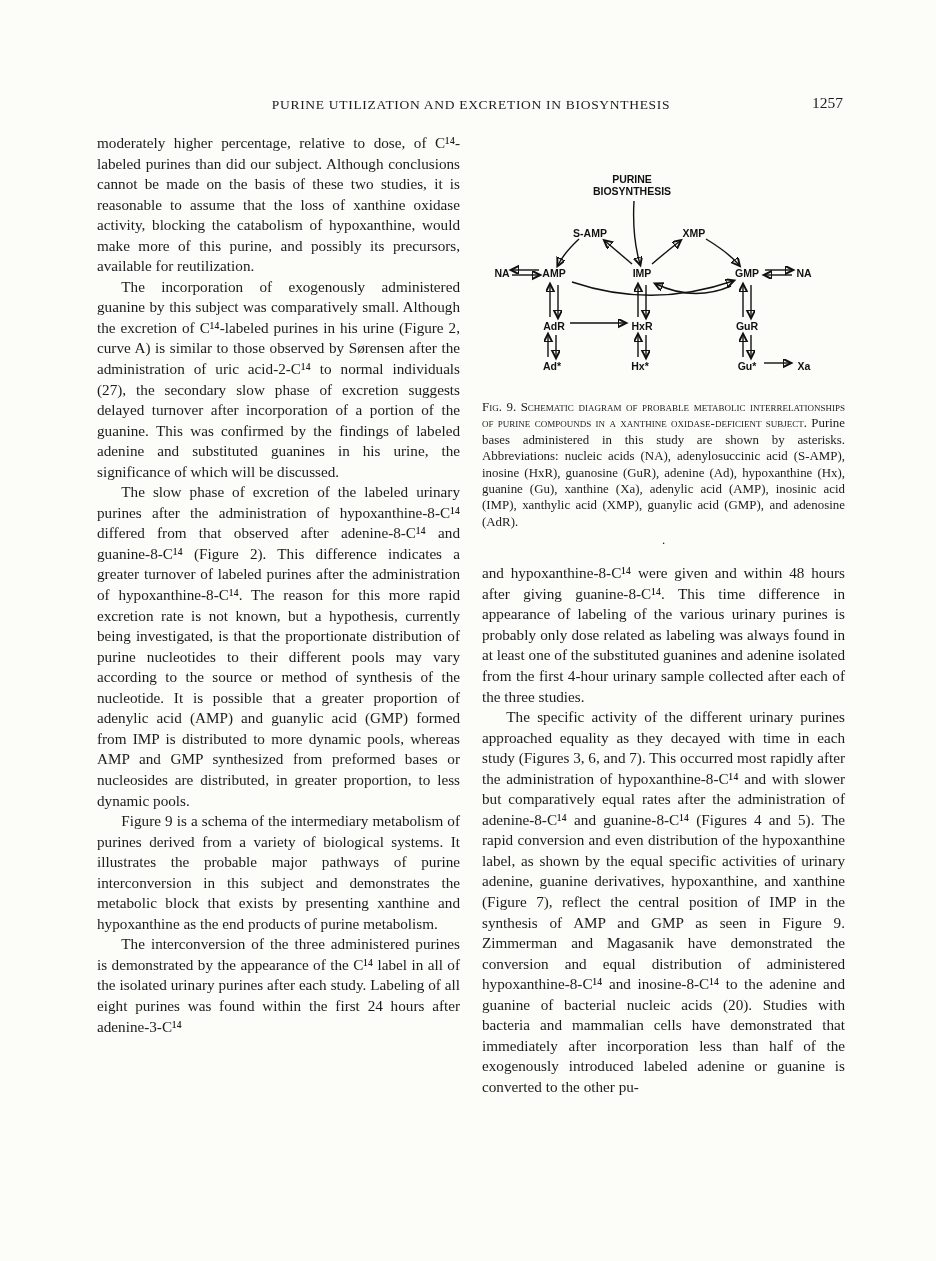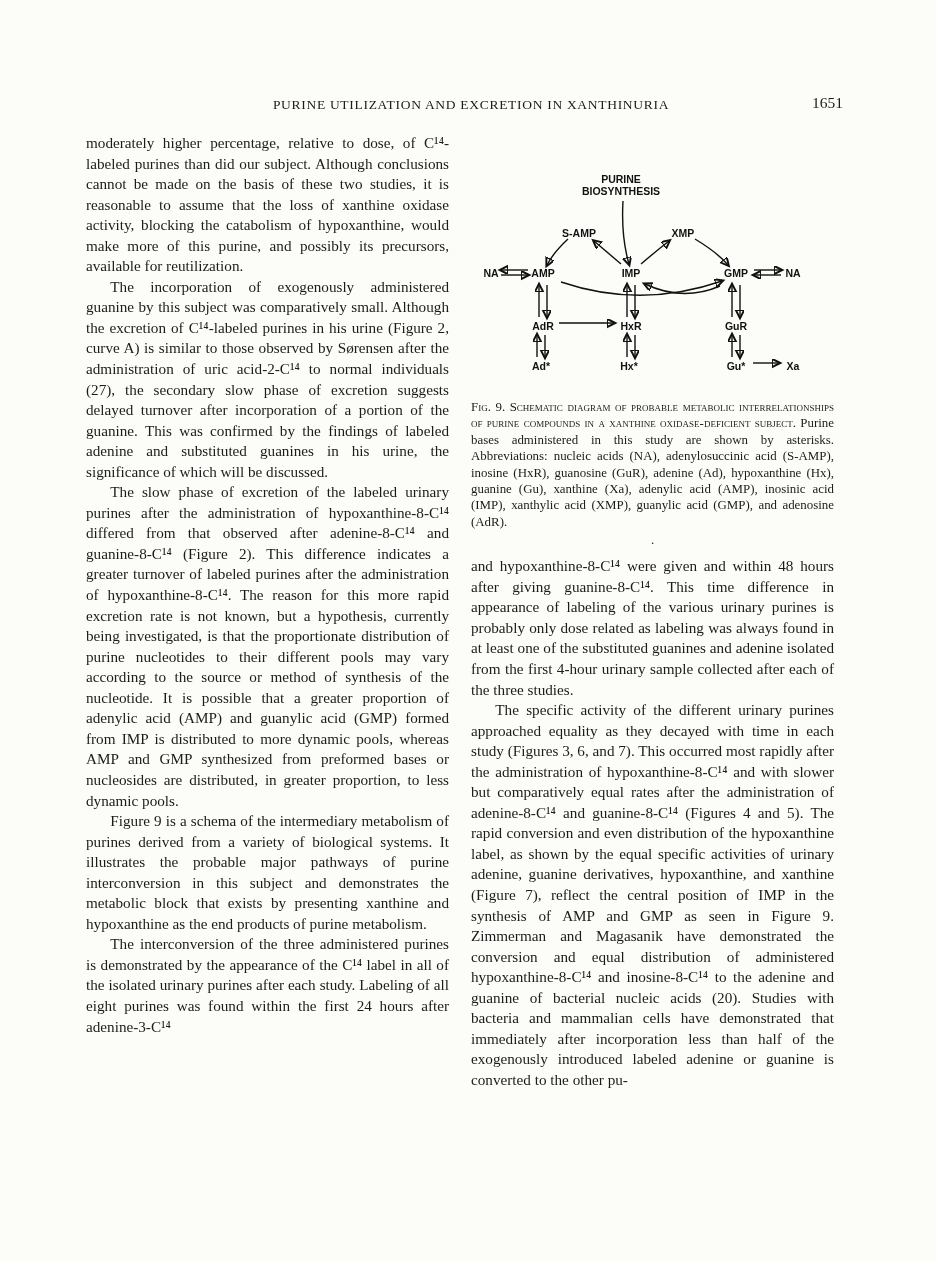--- a/index.html
+++ b/index.html
@@ -19,21 +19,21 @@
     font-size: 13.5px;
     letter-spacing: 0.7px;
     font-weight: 400;
   }
   .page-number {
     position: absolute; right: 2px; top: -3px;
     font-size: 15.5px;
   }
 
   .content {
-    position: absolute; top: 133px; left: 86px; width: 748px;
+    position: absolute; top: 133px; left: 97px; width: 748px;
     display: flex; gap: 22px;
   }
   .col { width: 363px; }
 
   .body-text p {
     margin: 0;
     font-size: 15.2px;
     line-height: 20.55px;
     text-align: justify;
     text-indent: 1.6em;
@@ -54,30 +54,30 @@
     margin-top: 10px;
     font-size: 12.9px;
     line-height: 16.4px;
     text-align: justify;
   }
   .caption .smallcaps { font-variant: small-caps; }
   .cap-label { font-variant: small-caps; }
 
   .sep-dot { text-align: center; font-size: 13px; height: 16px; margin-top: 2px; }
 
-  .right-text { margin-top: 8px; }
+  .right-text { margin-top: 15px; }
 </style>
 </head>
 <body>
 
 <div class="page">
 
   <div class="header">
-    <div class="header-title">PURINE UTILIZATION AND EXCRETION IN XANTHINURIA</div>
-    <div class="page-number">1651</div>
+    <div class="header-title">PURINE UTILIZATION AND EXCRETION IN BIOSYNTHESIS</div>
+    <div class="page-number">1257</div>
   </div>
 
   <div class="content">
 
     <div class="col body-text">
         <p>moderately higher percentage, relative to dose, of C¹⁴-labeled purines than did our subject. Although conclusions cannot be made on the basis of these two studies, it is reasonable to assume that the loss of xanthine oxidase activity, blocking the catabolism of hypoxanthine, would make more of this purine, and possibly its precursors, available for reutilization.</p>
         <p>The incorporation of exogenously administered guanine by this subject was comparatively small. Although the excretion of C¹⁴-labeled purines in his urine (Figure 2, curve A) is similar to those observed by Sørensen after the administration of uric acid-2-C¹⁴ to normal individuals (27), the secondary slow phase of excretion suggests delayed turnover after incorporation of a portion of the guanine. This was confirmed by the findings of labeled adenine and substituted guanines in his urine, the significance of which will be discussed.</p>
         <p>The slow phase of excretion of the labeled urinary purines after the administration of hypoxanthine-8-C¹⁴ differed from that observed after adenine-8-C¹⁴ and guanine-8-C¹⁴ (Figure 2). This difference indicates a greater turnover of labeled purines after the administration of hypoxanthine-8-C¹⁴. The reason for this more rapid excretion rate is not known, but a hypothesis, currently being investigated, is that the proportionate distribution of purine nucleotides to their different pools may vary according to the source or method of synthesis of the nucleotide. It is possible that a greater proportion of adenylic acid (AMP) and guanylic acid (GMP) formed from IMP is distributed to more dynamic pools, whereas AMP and GMP synthesized from preformed bases or nucleosides are distributed, in greater proportion, to less dynamic pools.</p>
         <p>Figure 9 is a schema of the intermediary metabolism of purines derived from a variety of biological systems. It illustrates the probable major pathways of purine interconversion in this subject and demonstrates the metabolic block that exists by presenting xanthine and hypoxanthine as the end products of purine metabolism.</p>
         <p>The interconversion of the three administered purines is demonstrated by the appearance of the C¹⁴ label in all of the isolated urinary purines after each study. Labeling of all eight purines was found within the first 24 hours after adenine-3-C¹⁴</p>

